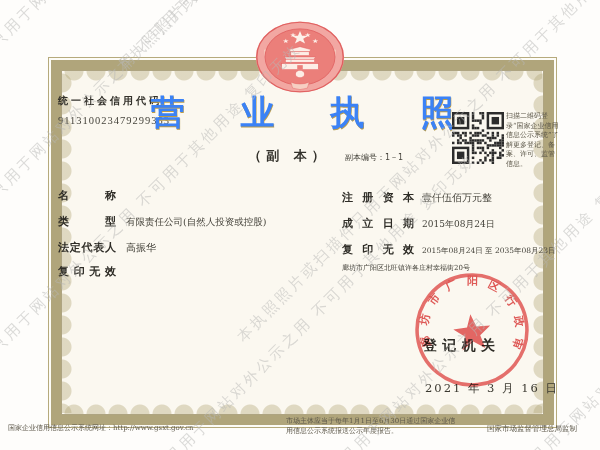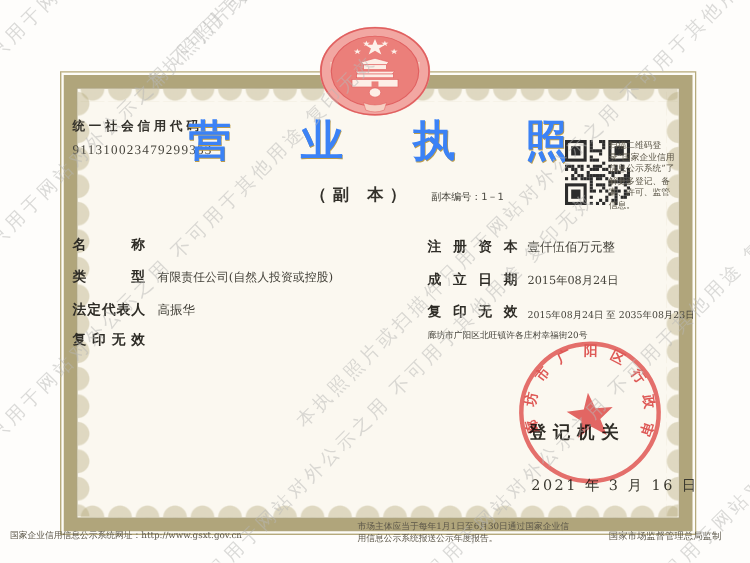--- a/index.html
+++ b/index.html
@@ -51,25 +51,25 @@
   .credit-code  { margin-top:7px; font-family:Liberation Serif, serif; font-size:10.5px; letter-spacing:1px; color:#46443c; }
   .title { position:absolute; left:48px; top:90px; width:509px; text-align:center;
     font-size:34px; font-weight:bold; letter-spacing:22px; padding-left:22px;
     color:#3b82f6; text-shadow:.5px .5px 0 #bb9c4a; }
   .subtitle { position:absolute; left:48px; top:147px; width:482px; text-align:center;
     font-size:13px; font-weight:bold; letter-spacing:5px; color:#33312b; }
   .copy-no { position:absolute; left:345px; top:152px; font-size:8px; color:#46443c; }
 
   
   .qr-box { position:absolute; left:452px; top:112px; width:52px; height:52px; }
-  .qr-caption { position:absolute; left:487px; top:112px; width:54px;
+  .qr-caption { position:absolute; left:506px; top:112px; width:54px;
     font-size:7px; line-height:9.5px; color:#5c5749; font-family:"DejaVu Serif", serif; }
 
   
-  .row { position:absolute; display:flex; align-items:flex-end; }
+  .row { position:absolute; display:flex; align-items:center; }
   .lbl { flex:none; font-weight:bold; font-size:11px; color:#2e2c26;
     text-align:justify; text-align-last:justify; }
   .lbl-l { width:58px; margin-right:10px; }
   .lbl-r { width:72px; margin-right:8px; }
   .val { font-family:"DejaVu Serif", serif; color:#44423a; padding-top:1px; }
   .col-l { left:58px;  width:256px; }
   .col-r { left:342px; width:218px; }
   .r-name   { top:188px; } .r-name .val   { font-size:10px; }
   .r-type   { top:214px; } .r-type .val   { font-size:9.5px; }
   .r-legal  { top:240px; } .r-legal .val  { font-size:10px; }

